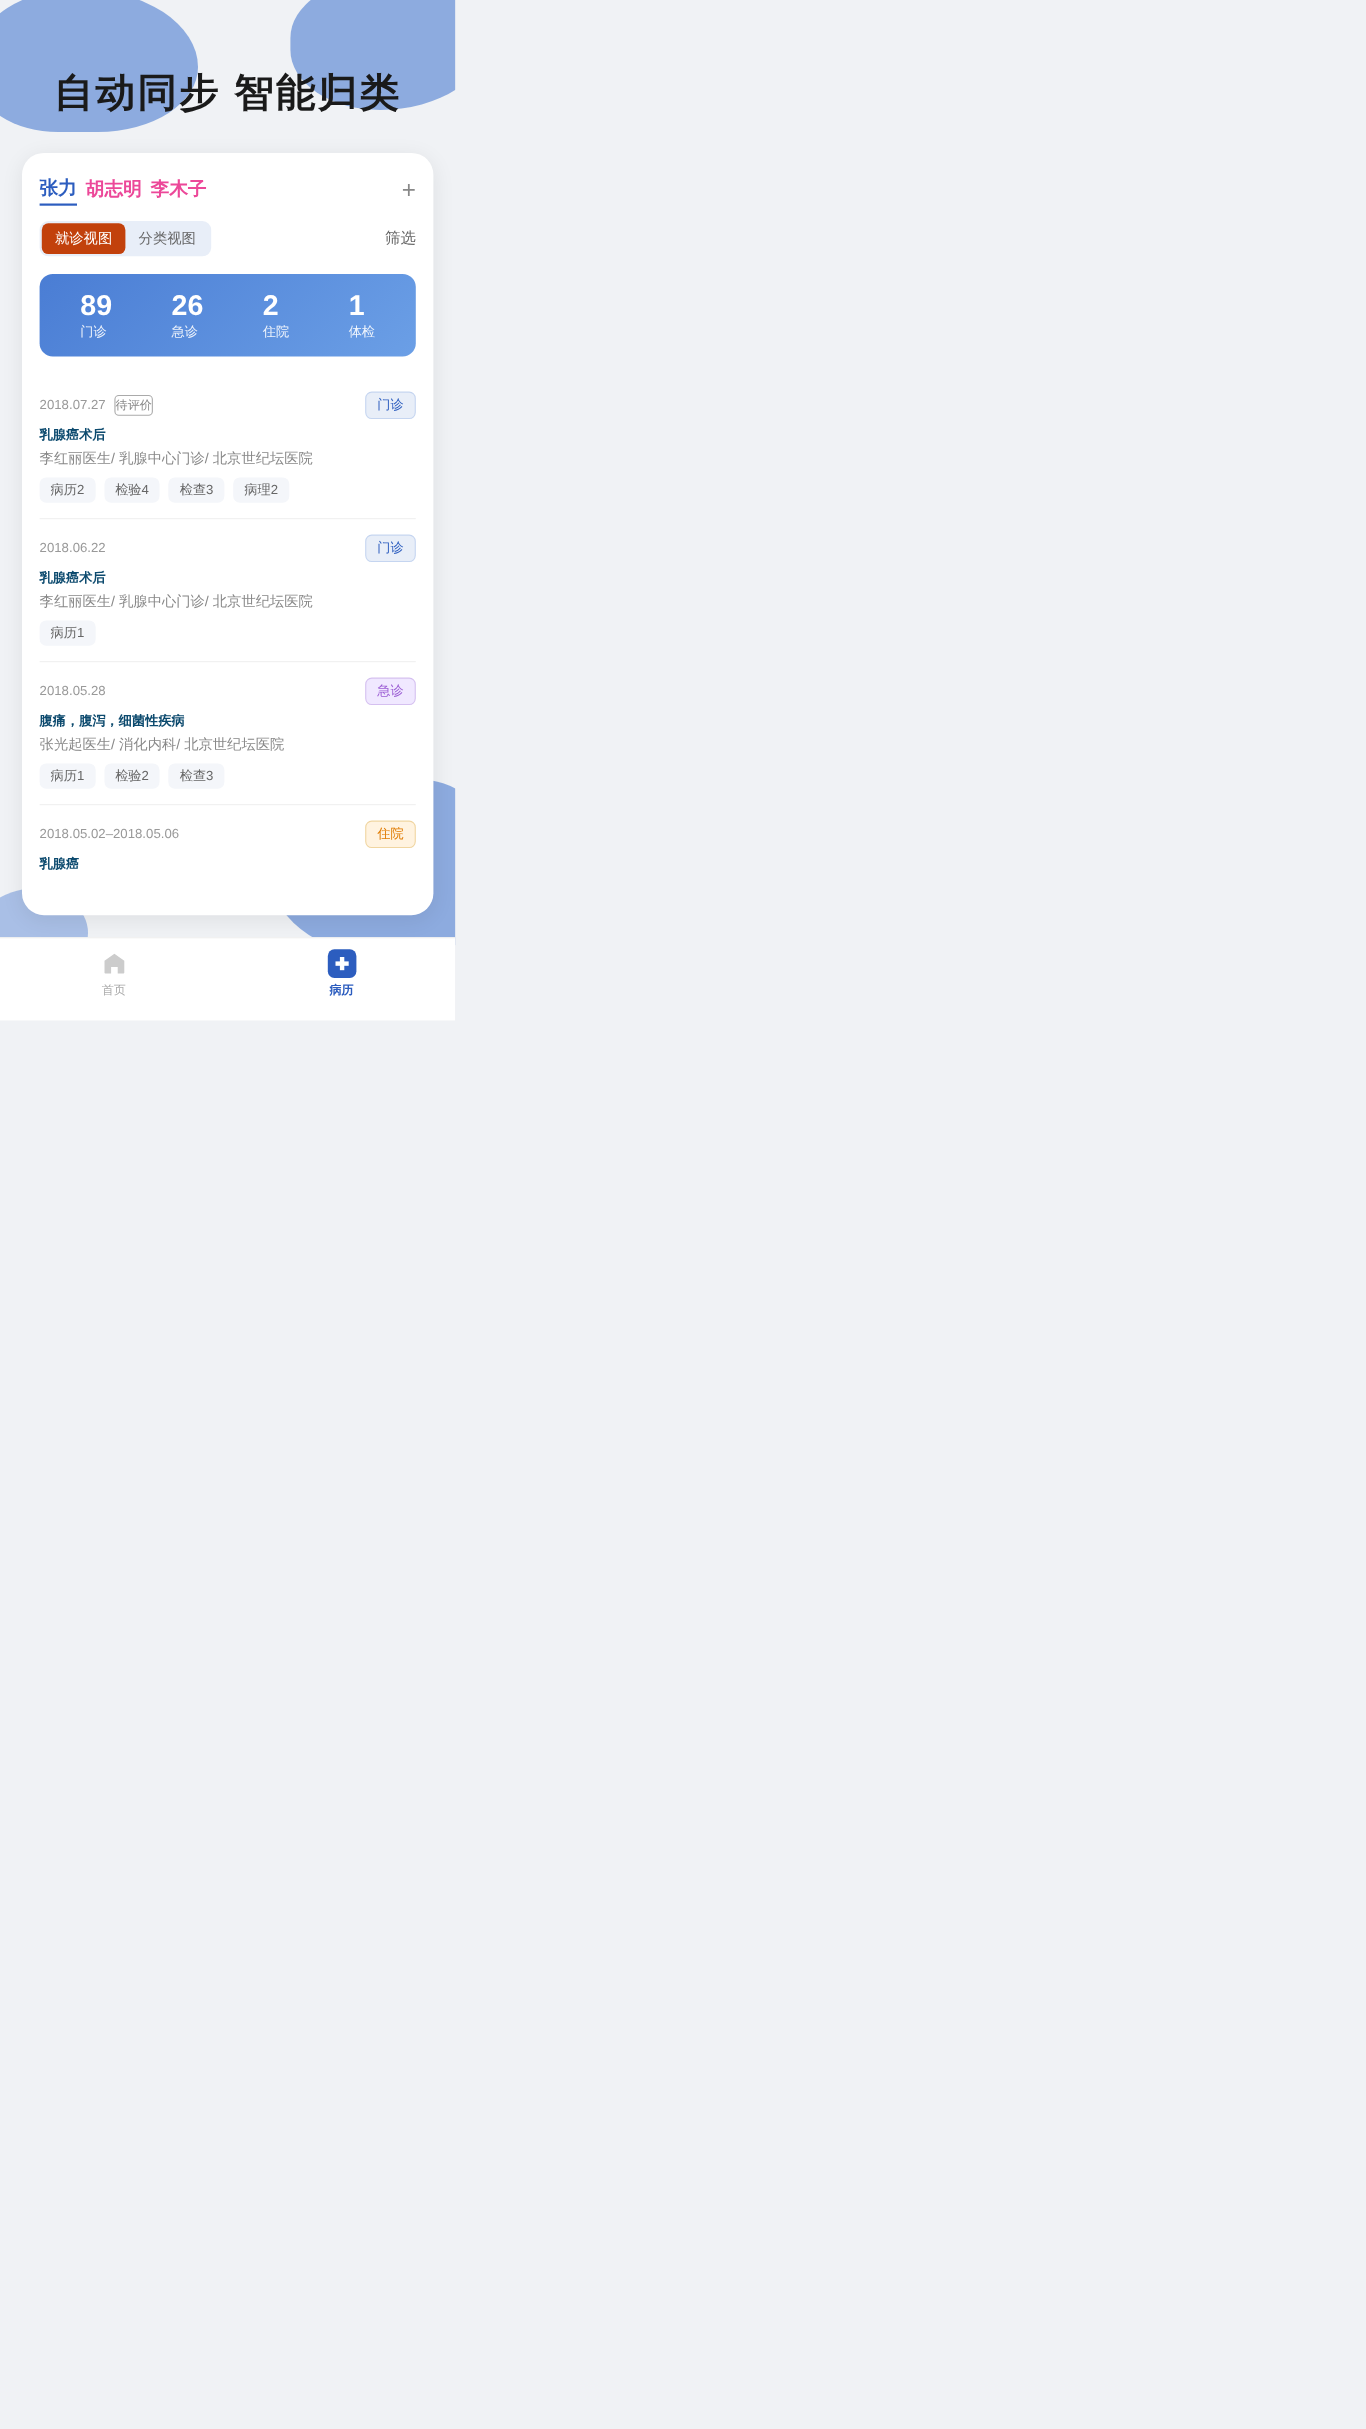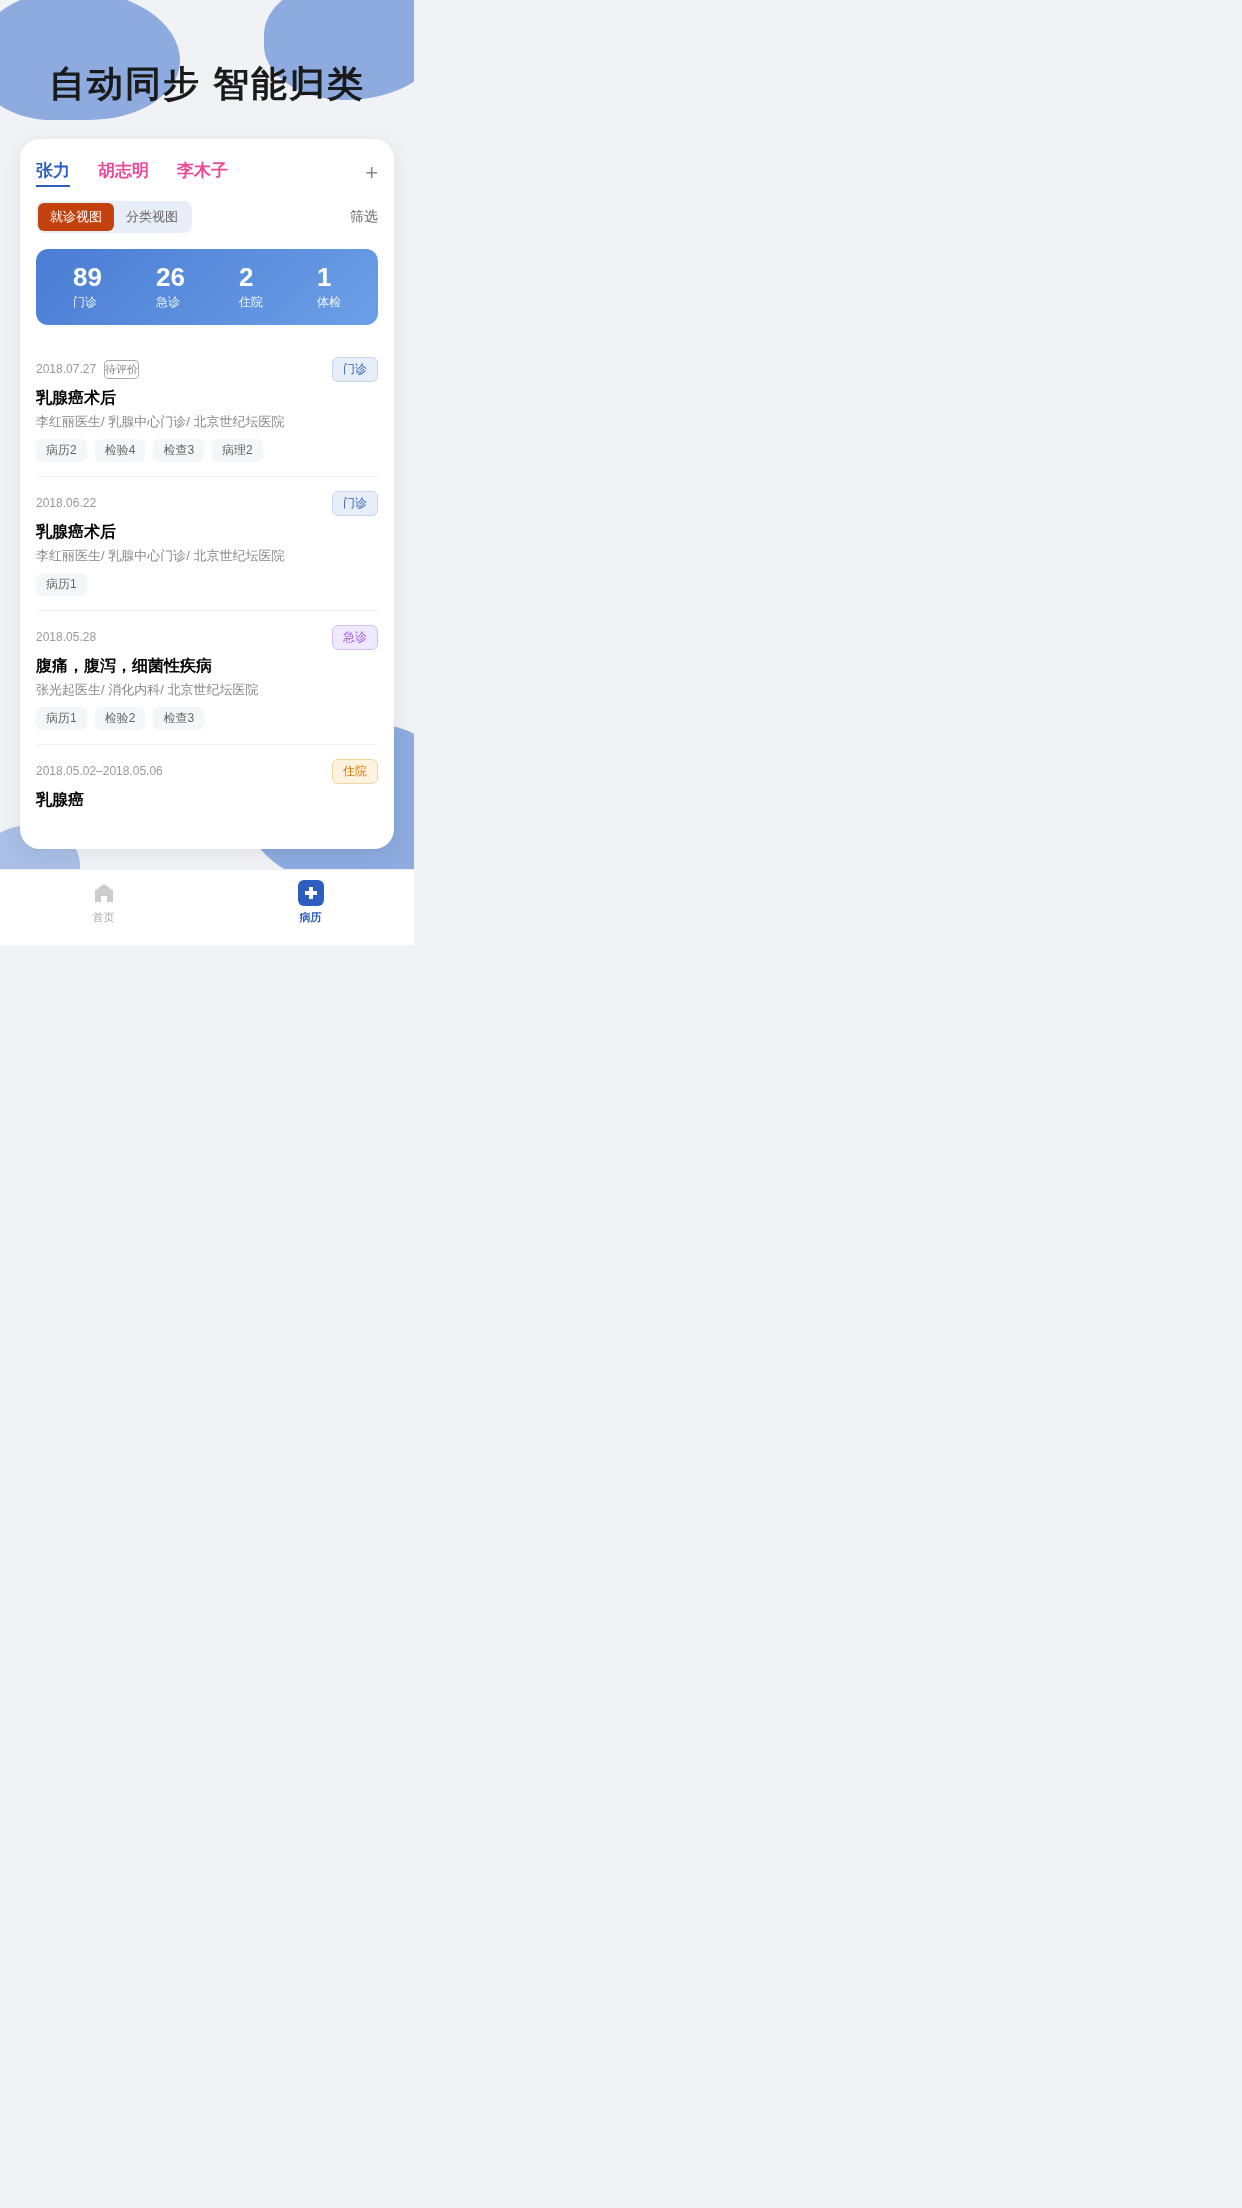--- a/index.html
+++ b/index.html
@@ -101,21 +101,22 @@
     
     .patient-tabs {
       display: flex;
       align-items: center;
       justify-content: space-between;
       margin-bottom: 14px;
     }
 
     .patient-names {
       display: flex;
-      gap: 28px;
+      align-items: center;
+      gap: 8px;
     }
 
     .patient-name {
       font-size: 17px;
       font-weight: 600;
       color: #ec4899;
       cursor: pointer;
       padding-bottom: 3px;
     }
 
@@ -249,23 +250,23 @@
       border: 1px solid #d5c0f0;
     }
 
     .type-badge.inpatient {
       background: #fff3e0;
       color: #e07b00;
       border: 1px solid #f0d5a0;
     }
 
     .record-title {
-      font-size: 16px;
+      font-size: 12px;
       font-weight: 600;
-      color: #000000;
+      color: #0c4a6e;
       margin-bottom: 4px;
     }
 
     .record-doctor {
       font-size: 13px;
       color: #888;
       margin-bottom: 8px;
     }
 
     .record-tags {

